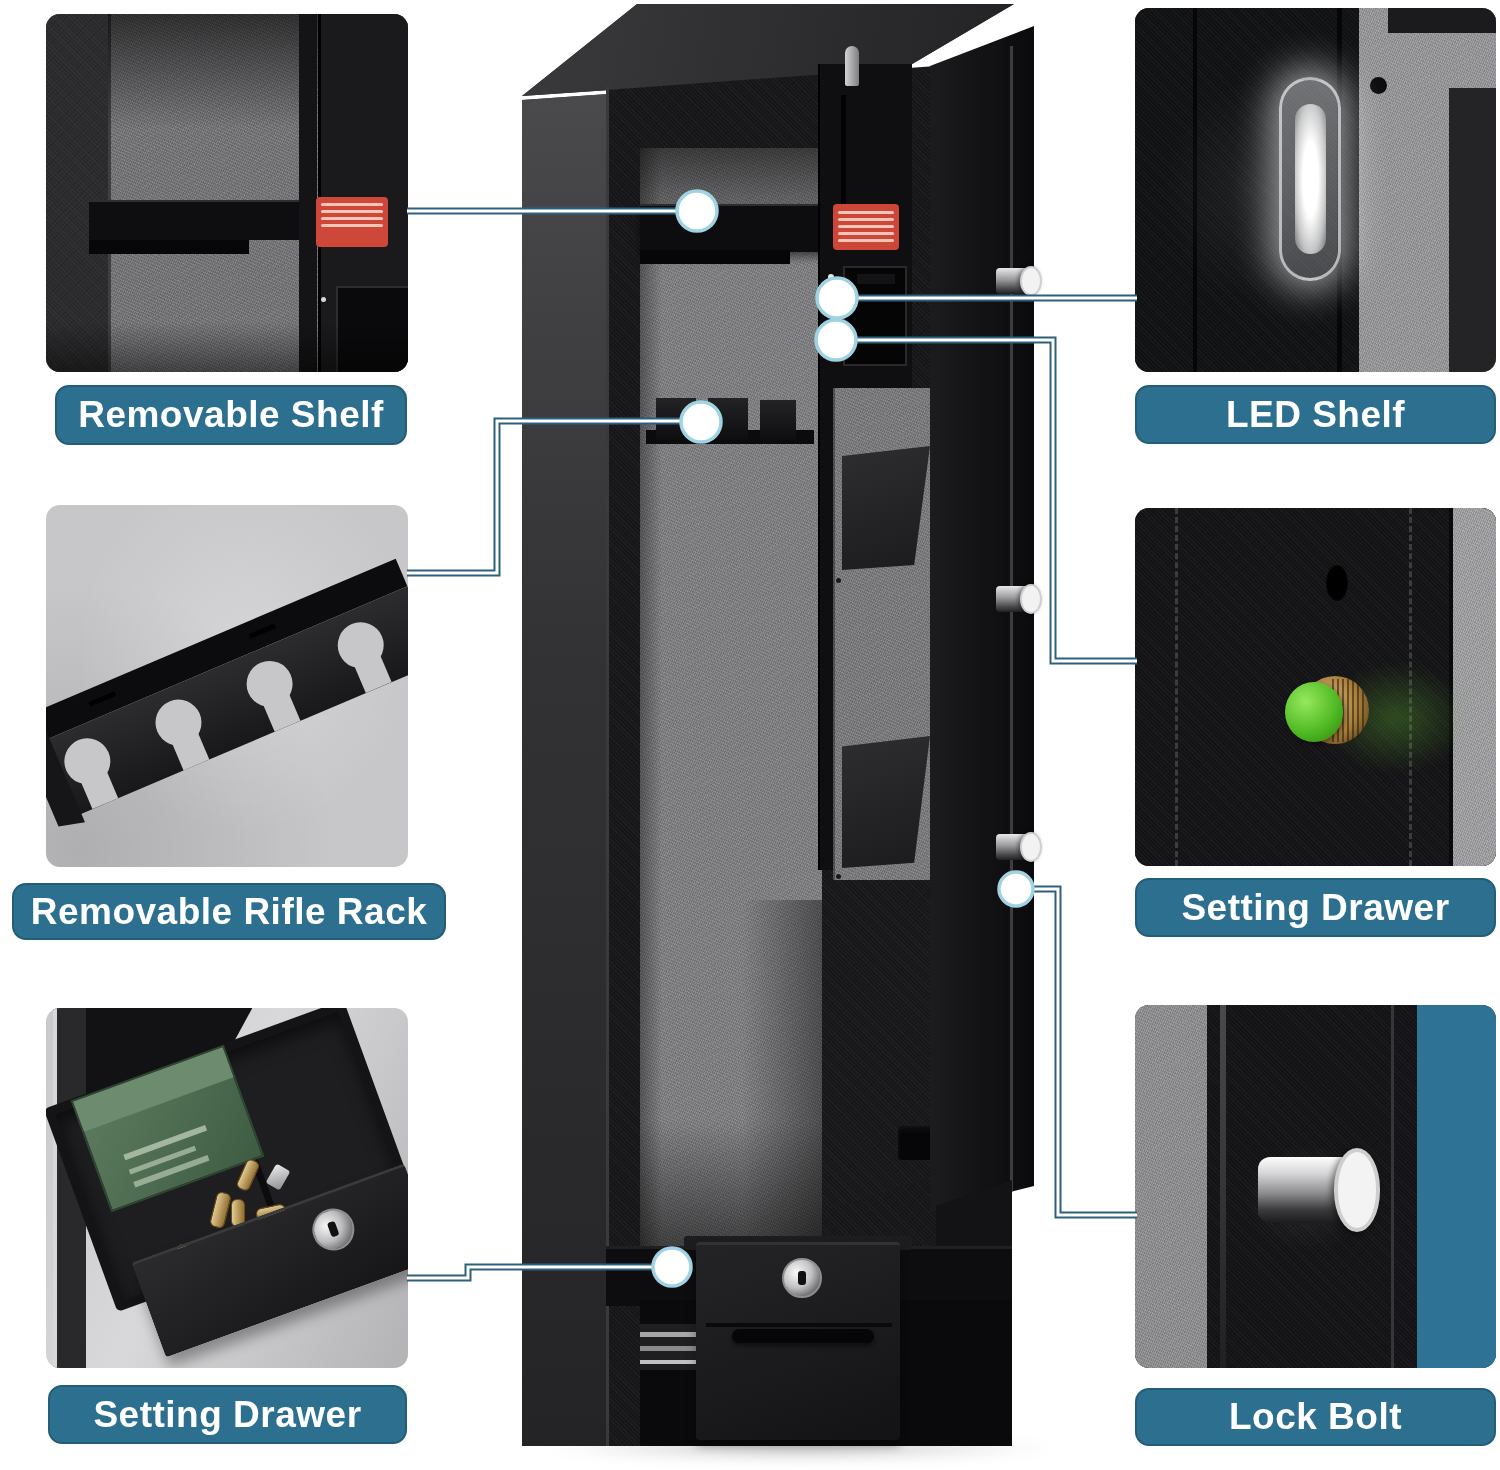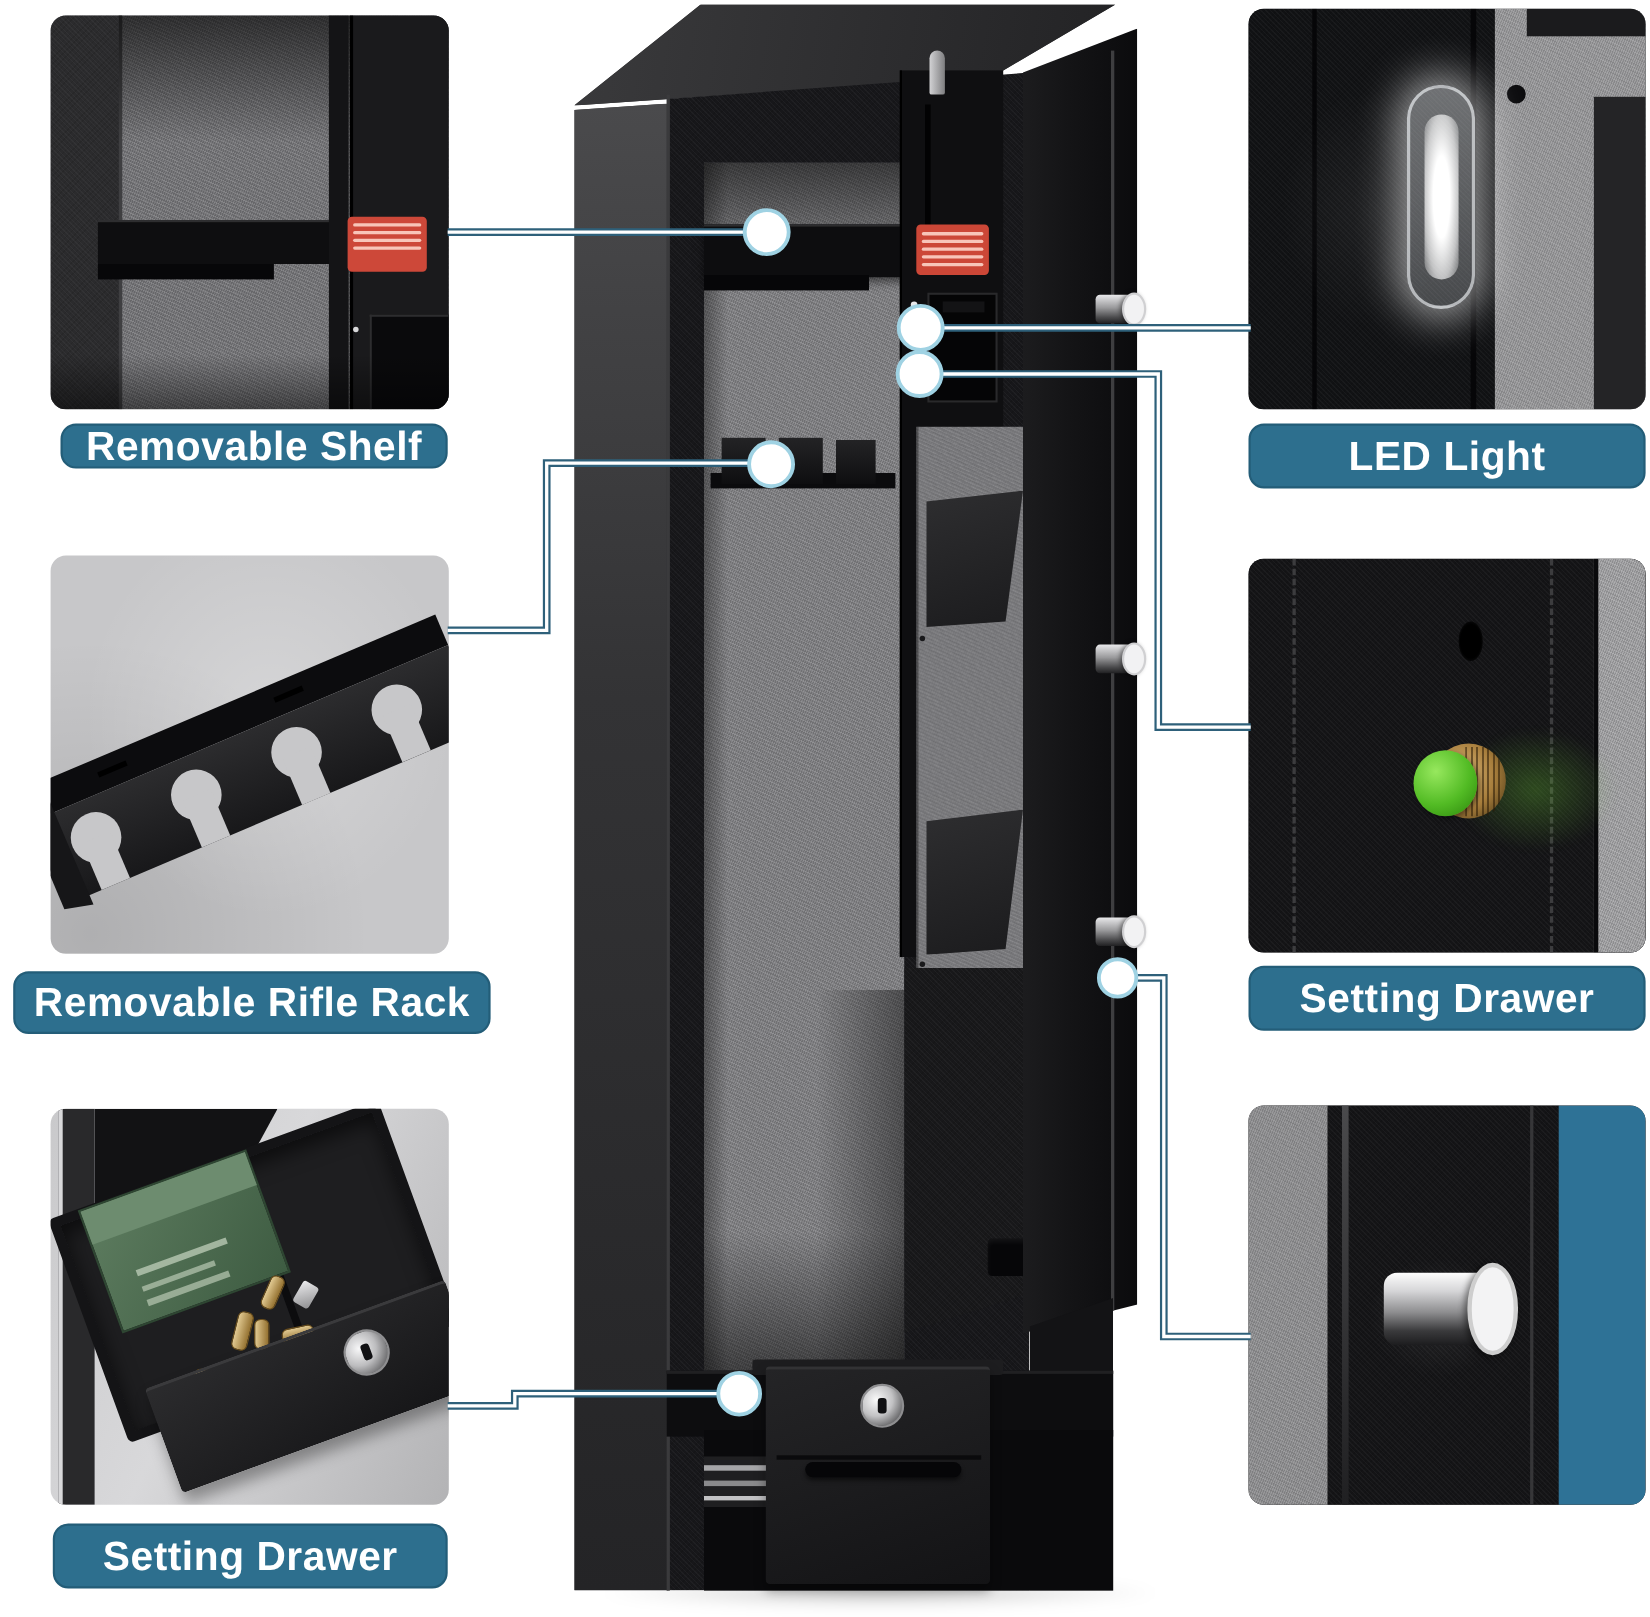--- a/index.html
+++ b/index.html
@@ -237,19 +237,20 @@
     <g fill="#ffffff" stroke="#9fd2e3" stroke-width="3.5">
       <circle cx="697" cy="211" r="20"></circle>
       <circle cx="701" cy="422" r="20"></circle>
       <circle cx="672" cy="1267" r="19"></circle>
       <circle cx="837" cy="298" r="20"></circle>
       <circle cx="836" cy="340" r="20"></circle>
       <circle cx="1016" cy="889" r="17"></circle>
     </g>
   </svg>
 
-  <div class="callout" style="left:55px;top:385px;width:352px;height:41px;">Removable Shelf</div>
+  <div class="callout" style="left:55px;top:385px;width:352px;height:60px;">Removable Shelf</div>
   <div class="callout" style="left:12px;top:883px;width:434px;height:57px;">Removable Rifle Rack</div>
   <div class="callout" style="left:48px;top:1385px;width:359px;height:59px;">Setting Drawer</div>
-  <div class="callout" style="left:1135px;top:385px;width:361px;height:59px;">LED Light</div>
+  <div class="callout" style="left:1135px;top:385px;width:361px;height:59px;">LED Shelf</div>
   <div class="callout" style="left:1135px;top:878px;width:361px;height:59px;">Setting Drawer</div>
+  <div class="callout" style="left:1135px;top:1388px;width:361px;height:58px;">Lock Bolt</div>
 
 </div>
 
 </body></html>

